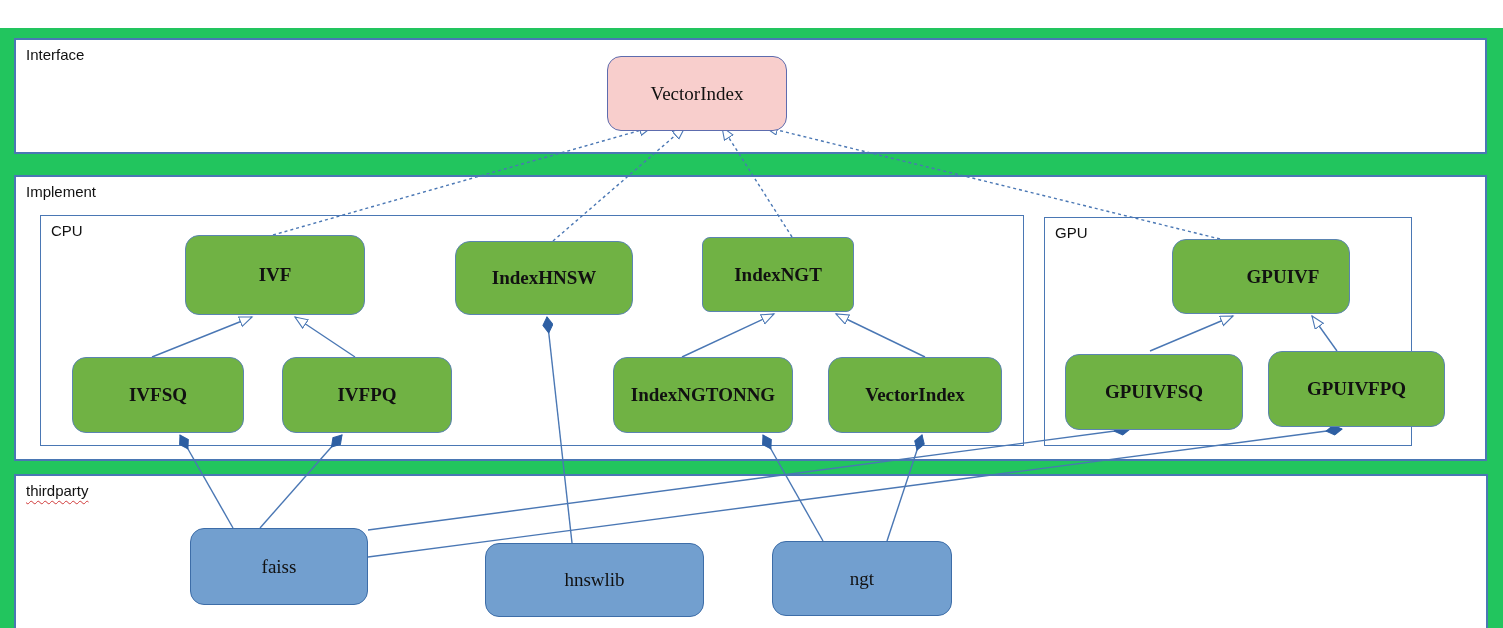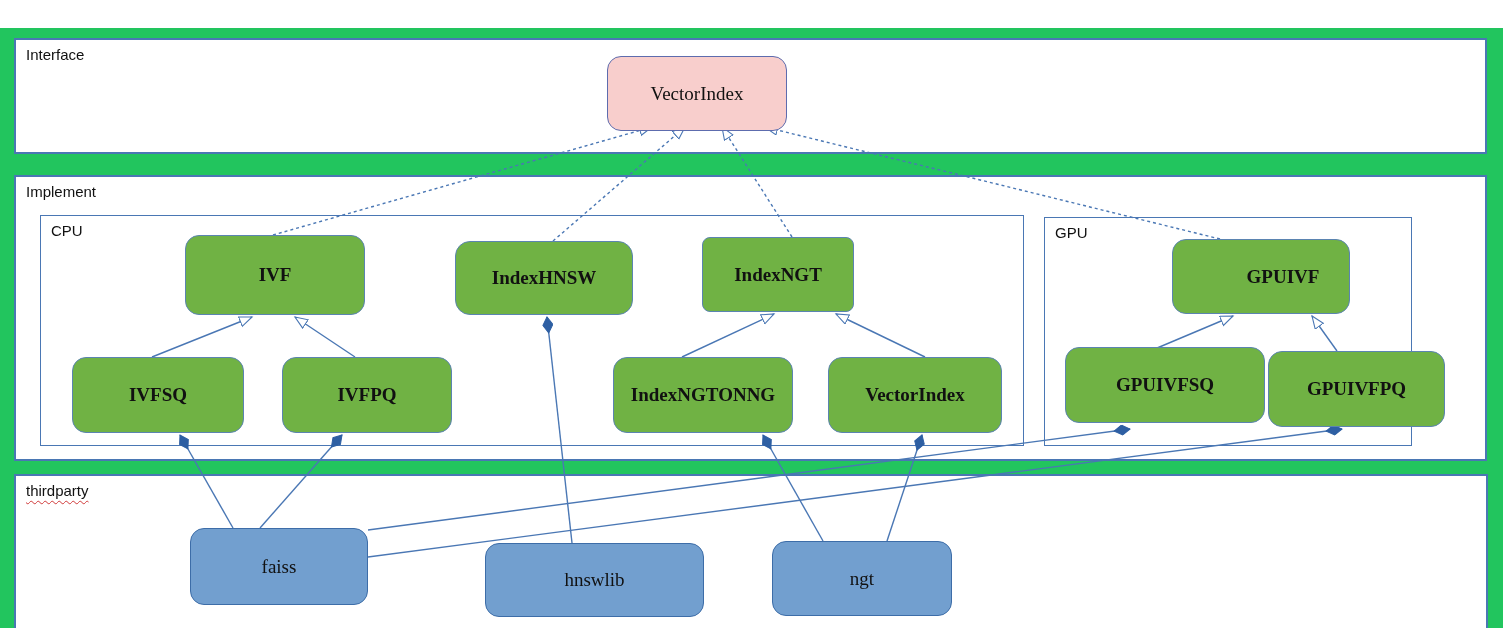--- a/index.html
+++ b/index.html
@@ -101,21 +101,21 @@
     </div>
     <div class="node impl" style="left: 282px; top: 329px; width: 170px; height: 76px;">
       <span>IVFPQ</span>
     </div>
     <div class="node impl" style="left: 613px; top: 329px; width: 180px; height: 76px;">
       <span>IndexNGTONNG</span>
     </div>
     <div class="node impl" style="left: 828px; top: 329px; width: 174px; height: 76px;">
       <span>VectorIndex</span>
     </div>
-    <div class="node impl" style="left: 1065px; top: 319px; width: 200px; height: 76px;">
+    <div class="node impl" style="left: 1065px; top: 326px; width: 178px; height: 76px;">
       <span>GPUIVFSQ</span>
     </div>
     <div class="node impl" style="left: 1268px; top: 323px; width: 177px; height: 76px;">
       <span>GPUIVFPQ</span>
     </div>
     <div class="node thirdparty" style="left: 190px; top: 500px; width: 178px; height: 77px;">
       <span>faiss</span>
     </div>
     <div class="node thirdparty" style="left: 485px; top: 515px; width: 219px; height: 74px; text-align: right;">
       <span>hnswlib</span>

